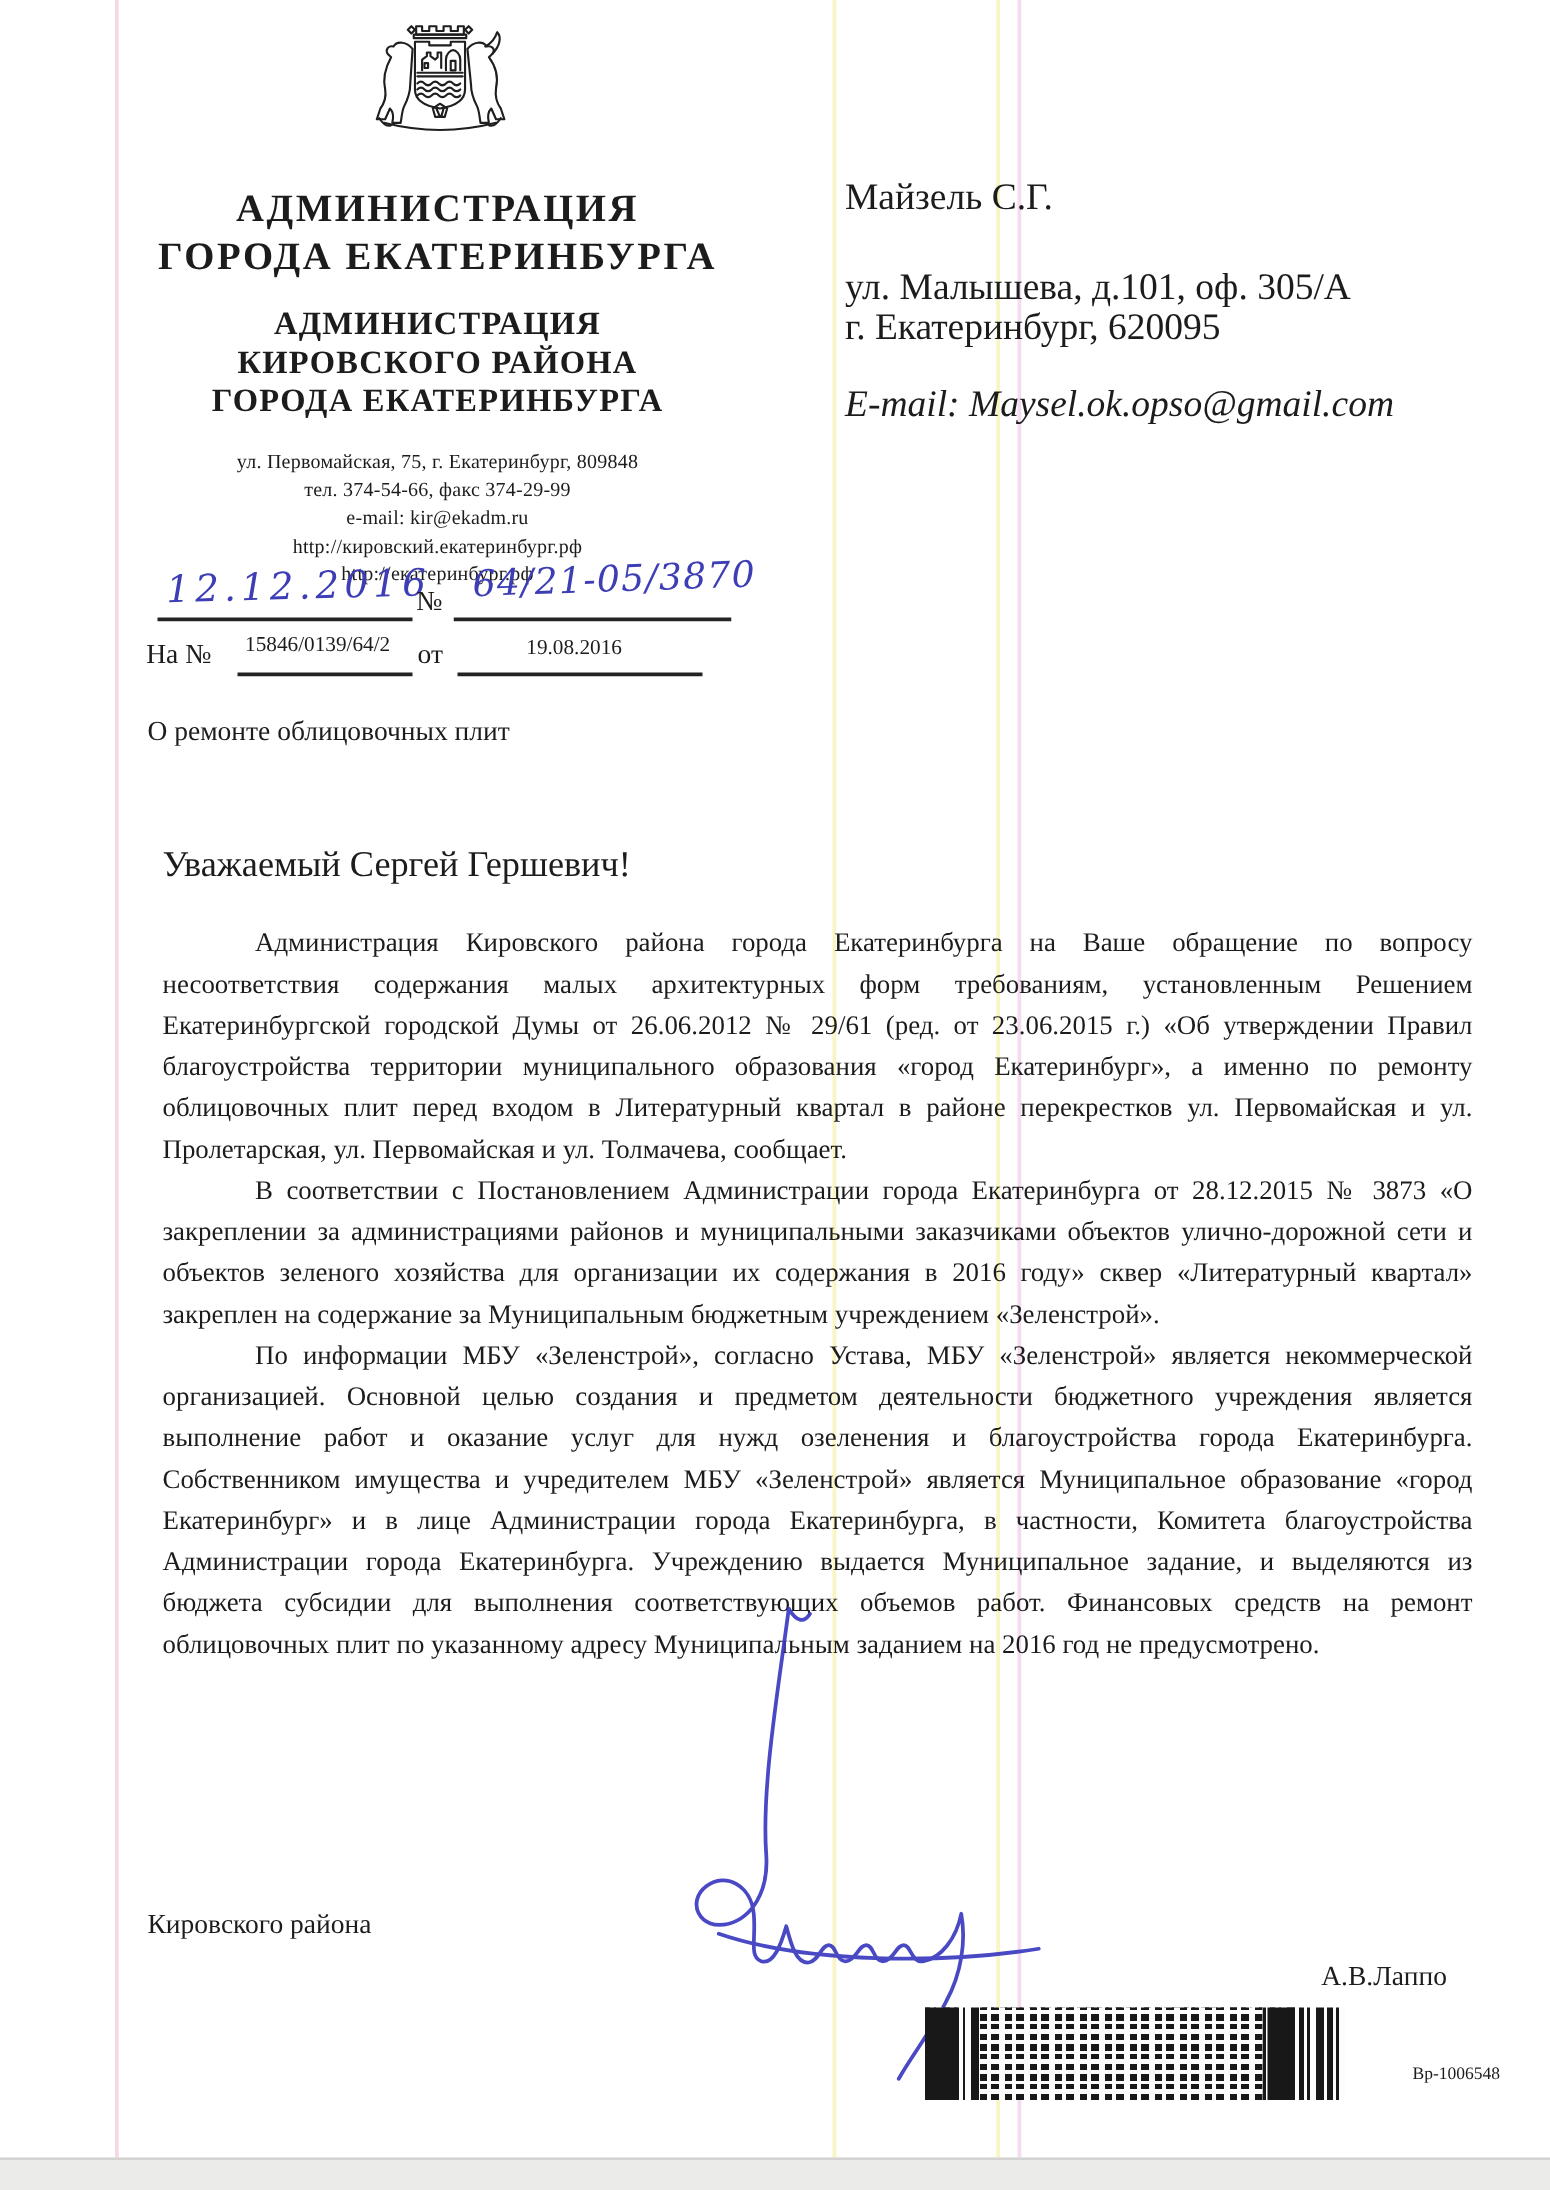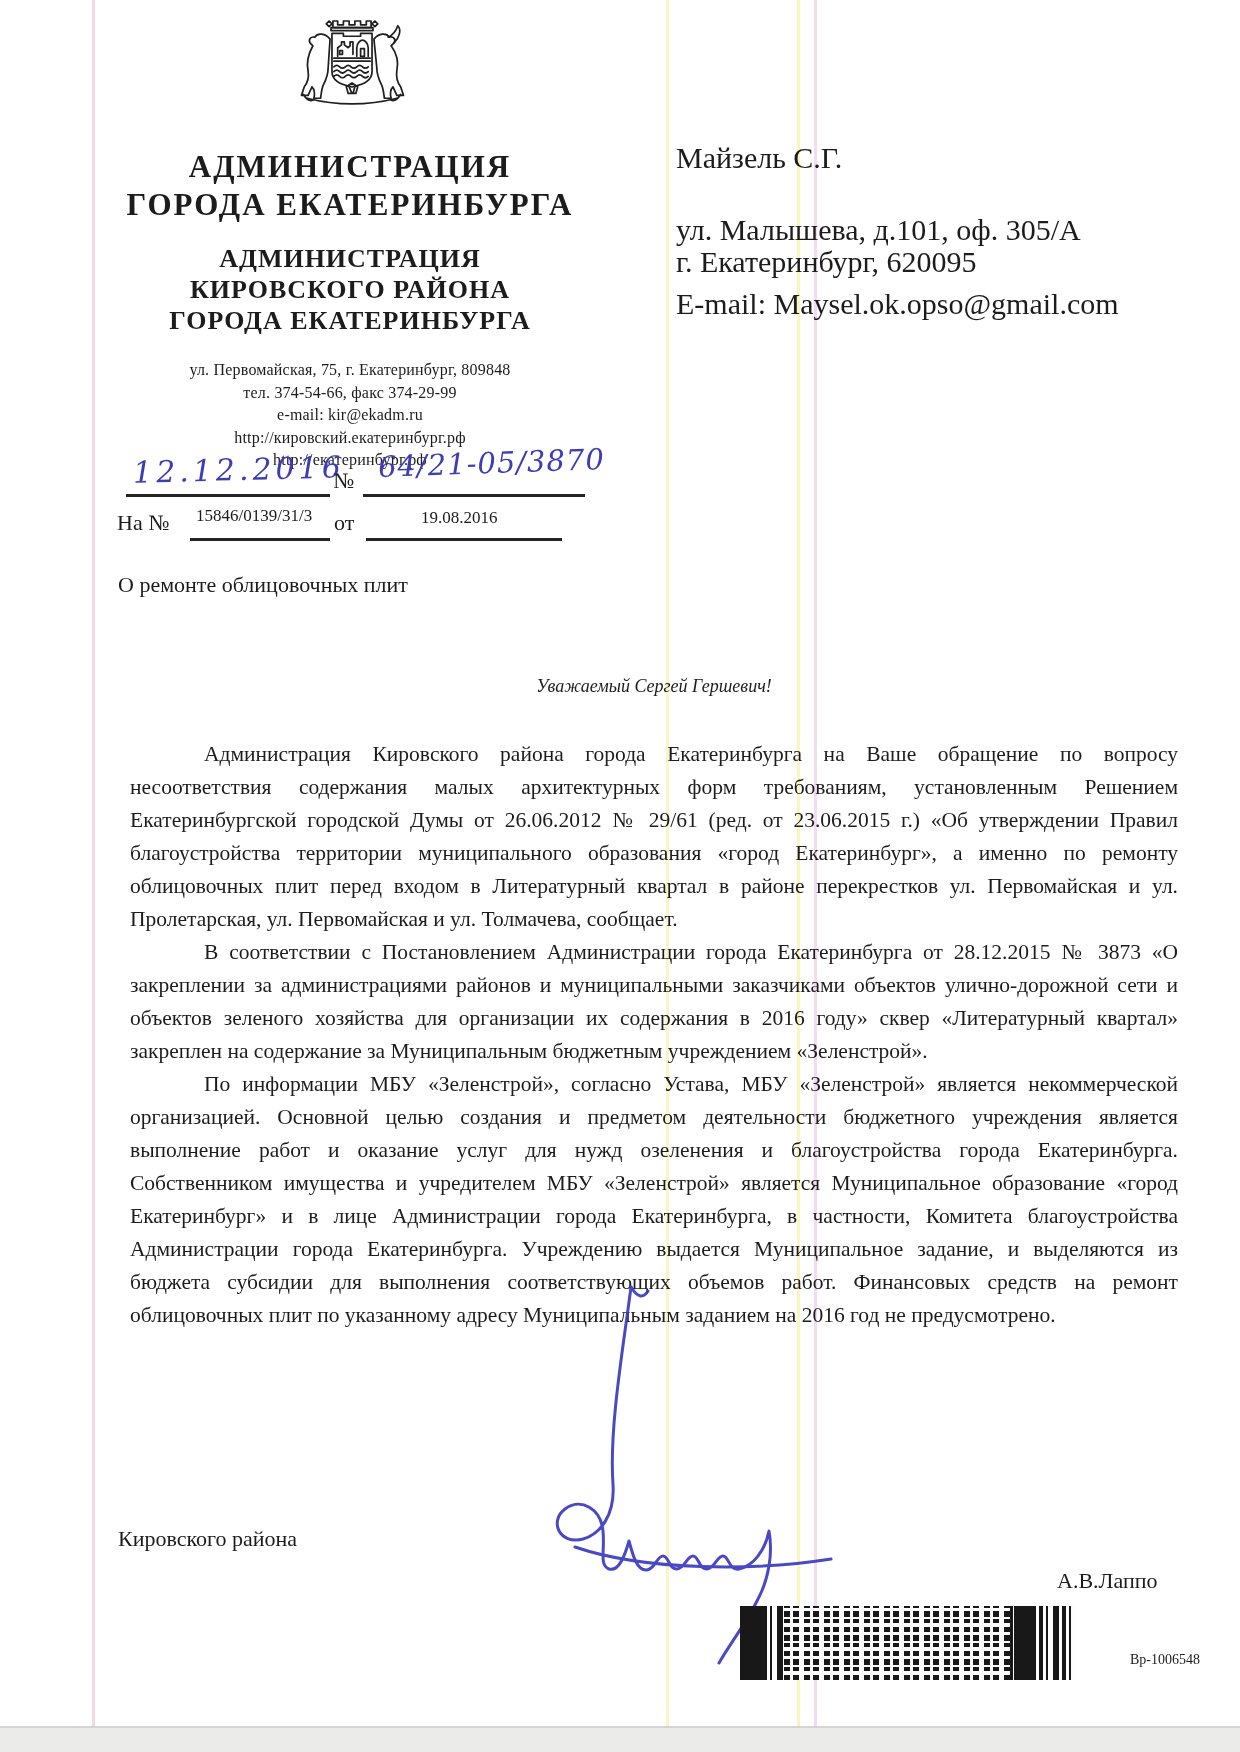--- a/index.html
+++ b/index.html
@@ -26,21 +26,21 @@
   .recipient{font-size:30px;line-height:32px;}
   
   .hand{font-family:"DejaVu Serif",serif;font-style:italic;color:#3d3db5;}
   .hw-date{left:133px;top:452px;font-size:30px;letter-spacing:4px;transform:rotate(-1.5deg);}
   .hw-num{left:378px;top:446px;font-size:29px;letter-spacing:1px;transform:rotate(-2deg);}
   .rule{position:absolute;height:0;border-bottom:3px solid #242424;}
   .lbl{font-size:22px;}
   .small-print{font-size:17px;}
   
   .subject{left:118px;top:572px;font-size:22px;}
-  .salutation{left:130px;top:676px;width:1048px;text-align:center;font-size:18px;font-style:italic;}
+  .salutation{left:130px;top:676px;width:1048px;font-size:29px;}
   .body-text{left:130px;top:738px;width:1048px;font-size:21.5px;line-height:33px;
     text-align:justify;}
   .body-text p{margin:0;text-indent:74px;}
   
   .sig-title{left:118px;top:1520px;font-size:22px;line-height:37px;}
   .sig-name{left:1057px;top:1568px;font-size:22px;}
   .signature-svg{left:545px;top:1278px;width:290px;height:392px;}
   .barcode{left:740px;top:1606px;width:336px;height:74px;
     background:repeating-linear-gradient(90deg,#181818 0 4px,#fcfcfc 4px 7px,#181818 7px 9px,#fcfcfc 9px 14px,#181818 14px 20px,#fcfcfc 20px 23px);}
   .barcode .solid-left{position:absolute;left:0;top:0;bottom:0;width:26px;background:#181818;}
@@ -103,30 +103,30 @@
       <div>http://кировский.екатеринбург.рф</div>
       <div>http://екатеринбург.рф</div>
     </div>
   </div>
 
   <div class="abs recipient" style="left:676px;top:142px;">Майзель С.Г.</div>
   <div class="abs recipient" style="left:676px;top:214px;">
     <div>ул. Малышева, д.101, оф. 305/А</div>
     <div>г. Екатеринбург, 620095</div>
   </div>
-  <div class="abs recipient" style="left:676px;top:288px;">E-mail: Maysel.ok.opso@gmail.com</div>
+  <div class="abs recipient" style="left:676px;top:308px;font-style:italic;">E-mail: Maysel.ok.opso@gmail.com</div>
 
   <div class="abs hand hw-date">12.12.2016</div>
   <div class="rule" style="left:126px;top:494px;width:204px;"></div>
   <div class="abs lbl" style="left:333px;top:468px;">№</div>
   <div class="abs hand hw-num">64/21-05/3870</div>
   <div class="rule" style="left:363px;top:494px;width:222px;"></div>
 
   <div class="abs lbl" style="left:117px;top:510px;">На №</div>
-  <div class="abs small-print" style="left:196px;top:506px;">15846/0139/31/3</div>
+  <div class="abs small-print" style="left:196px;top:506px;">15846/0139/64/2</div>
   <div class="rule" style="left:190px;top:538px;width:140px;"></div>
   <div class="abs lbl" style="left:334px;top:510px;">от</div>
   <div class="abs small-print" style="left:421px;top:508px;">19.08.2016</div>
   <div class="rule" style="left:366px;top:538px;width:196px;"></div>
 
   <div class="abs subject">О ремонте облицовочных плит</div>
 
   <div class="abs salutation">Уважаемый Сергей Гершевич!</div>
 
   <div class="abs body-text">

